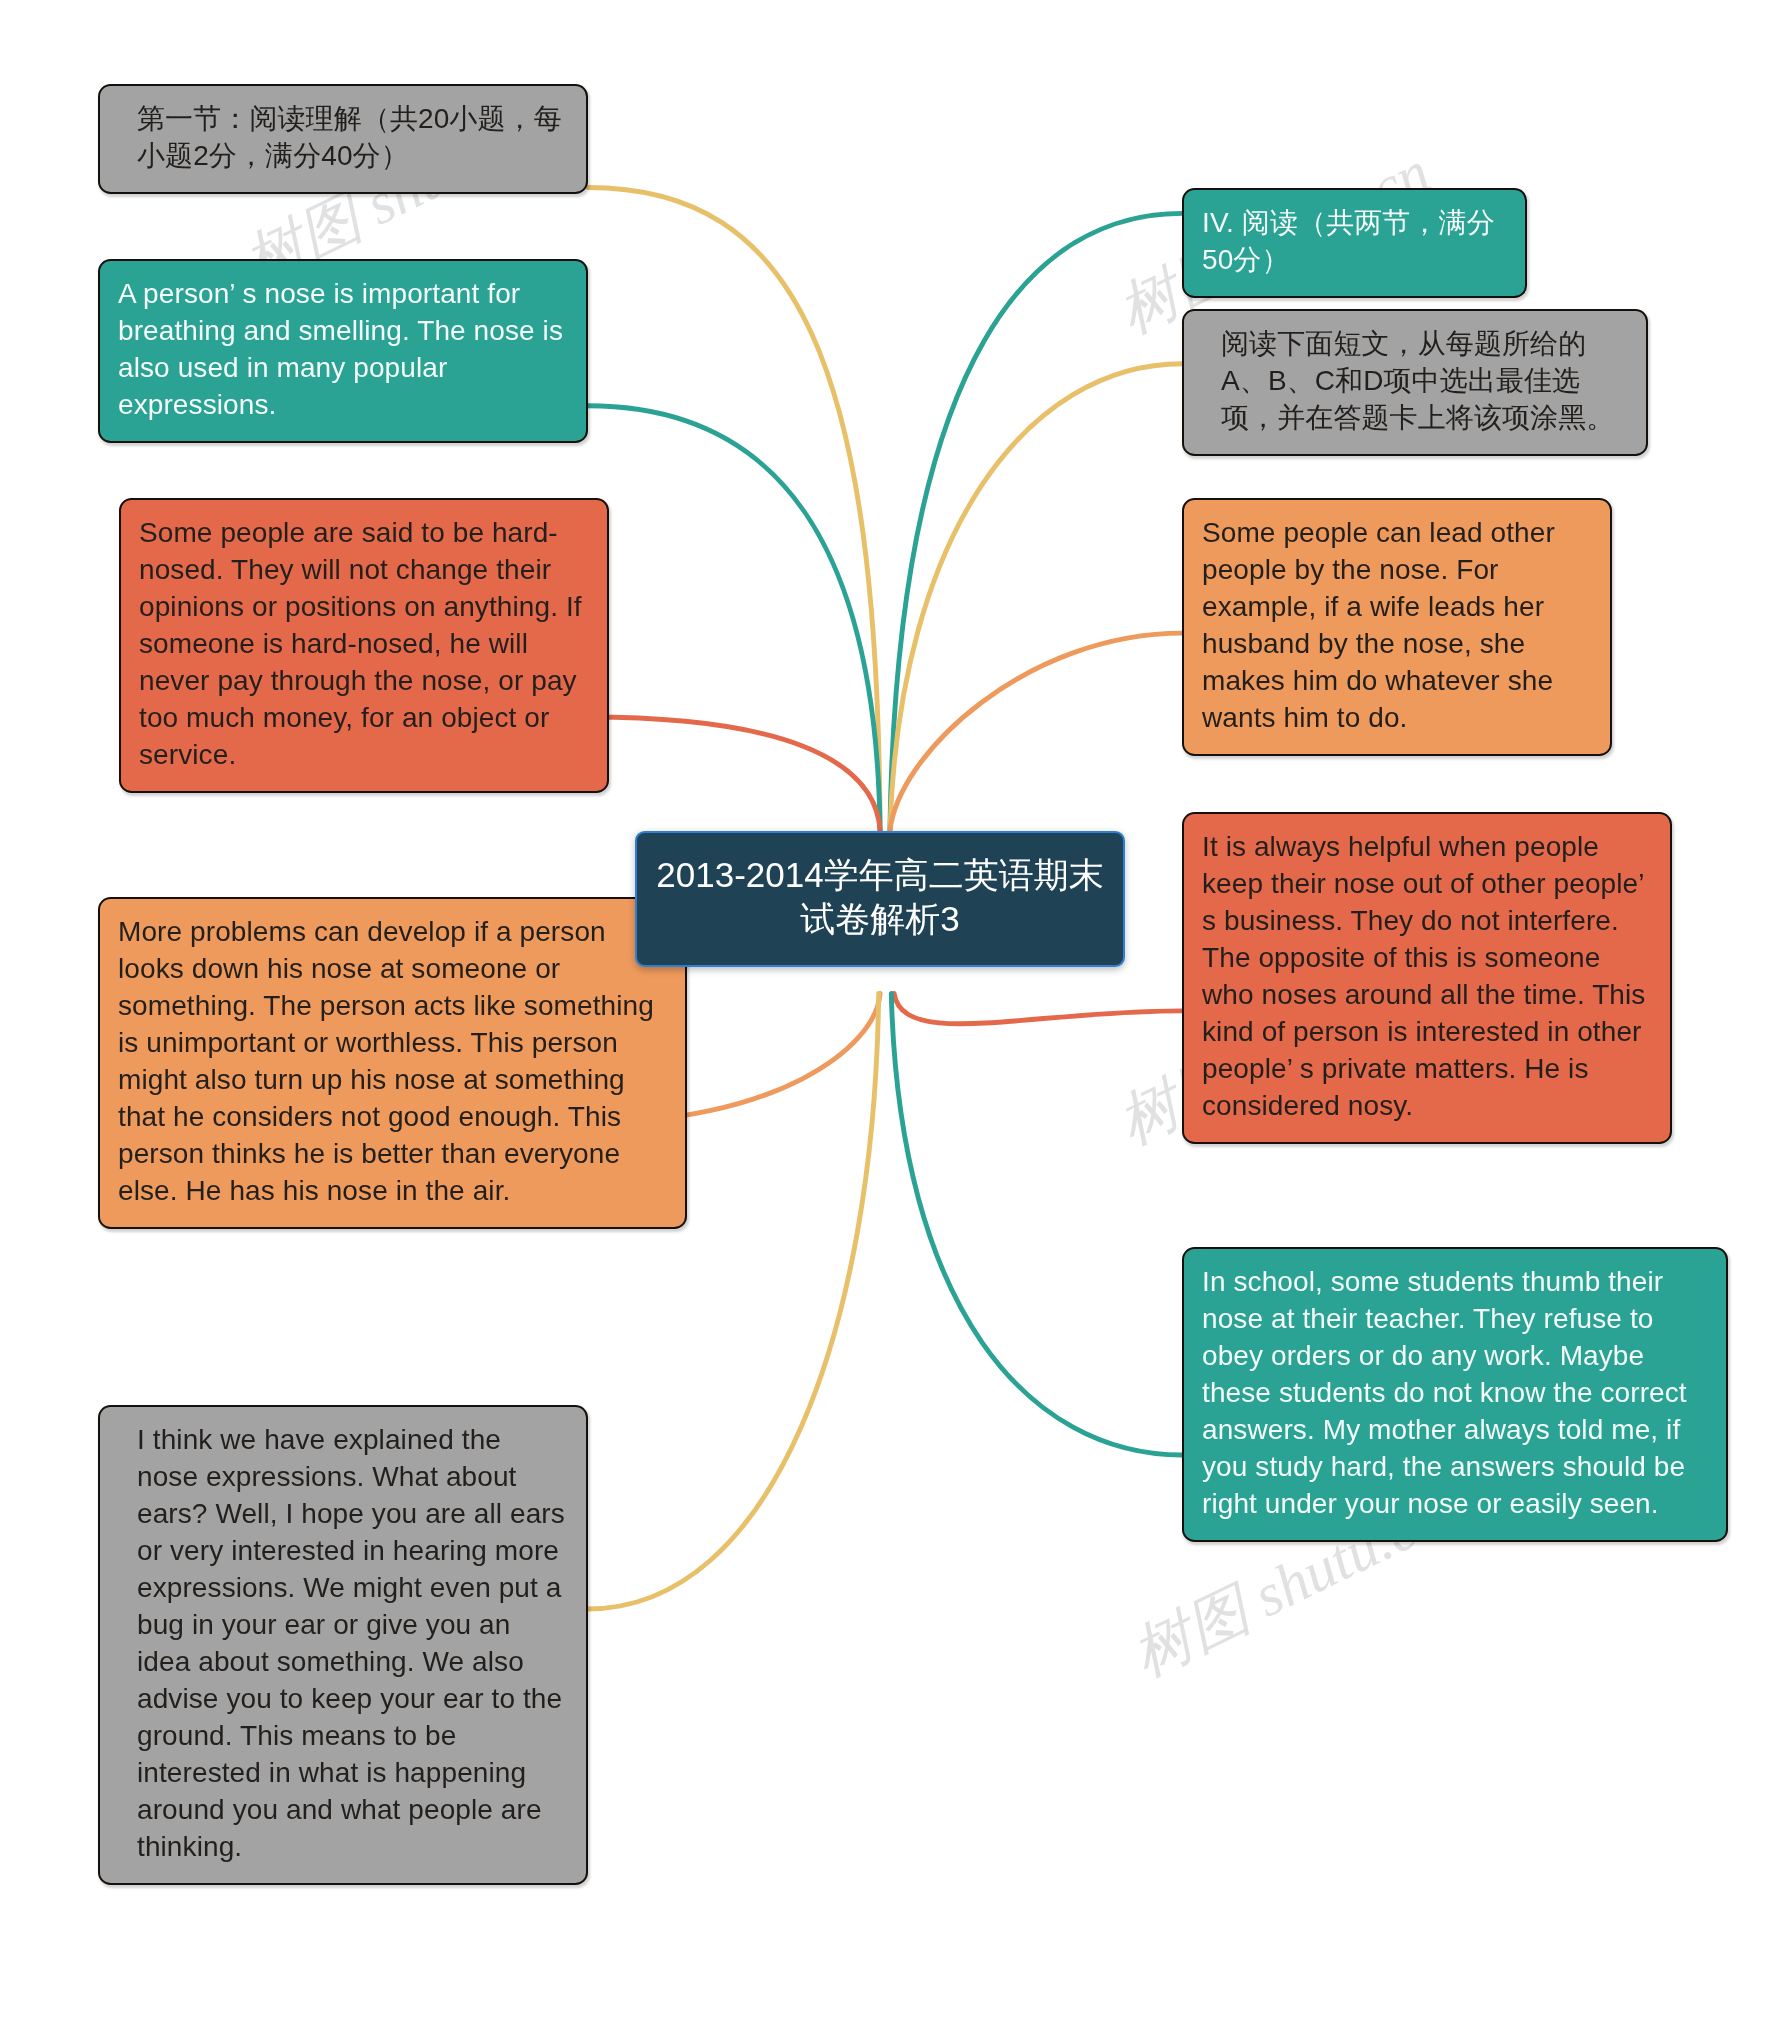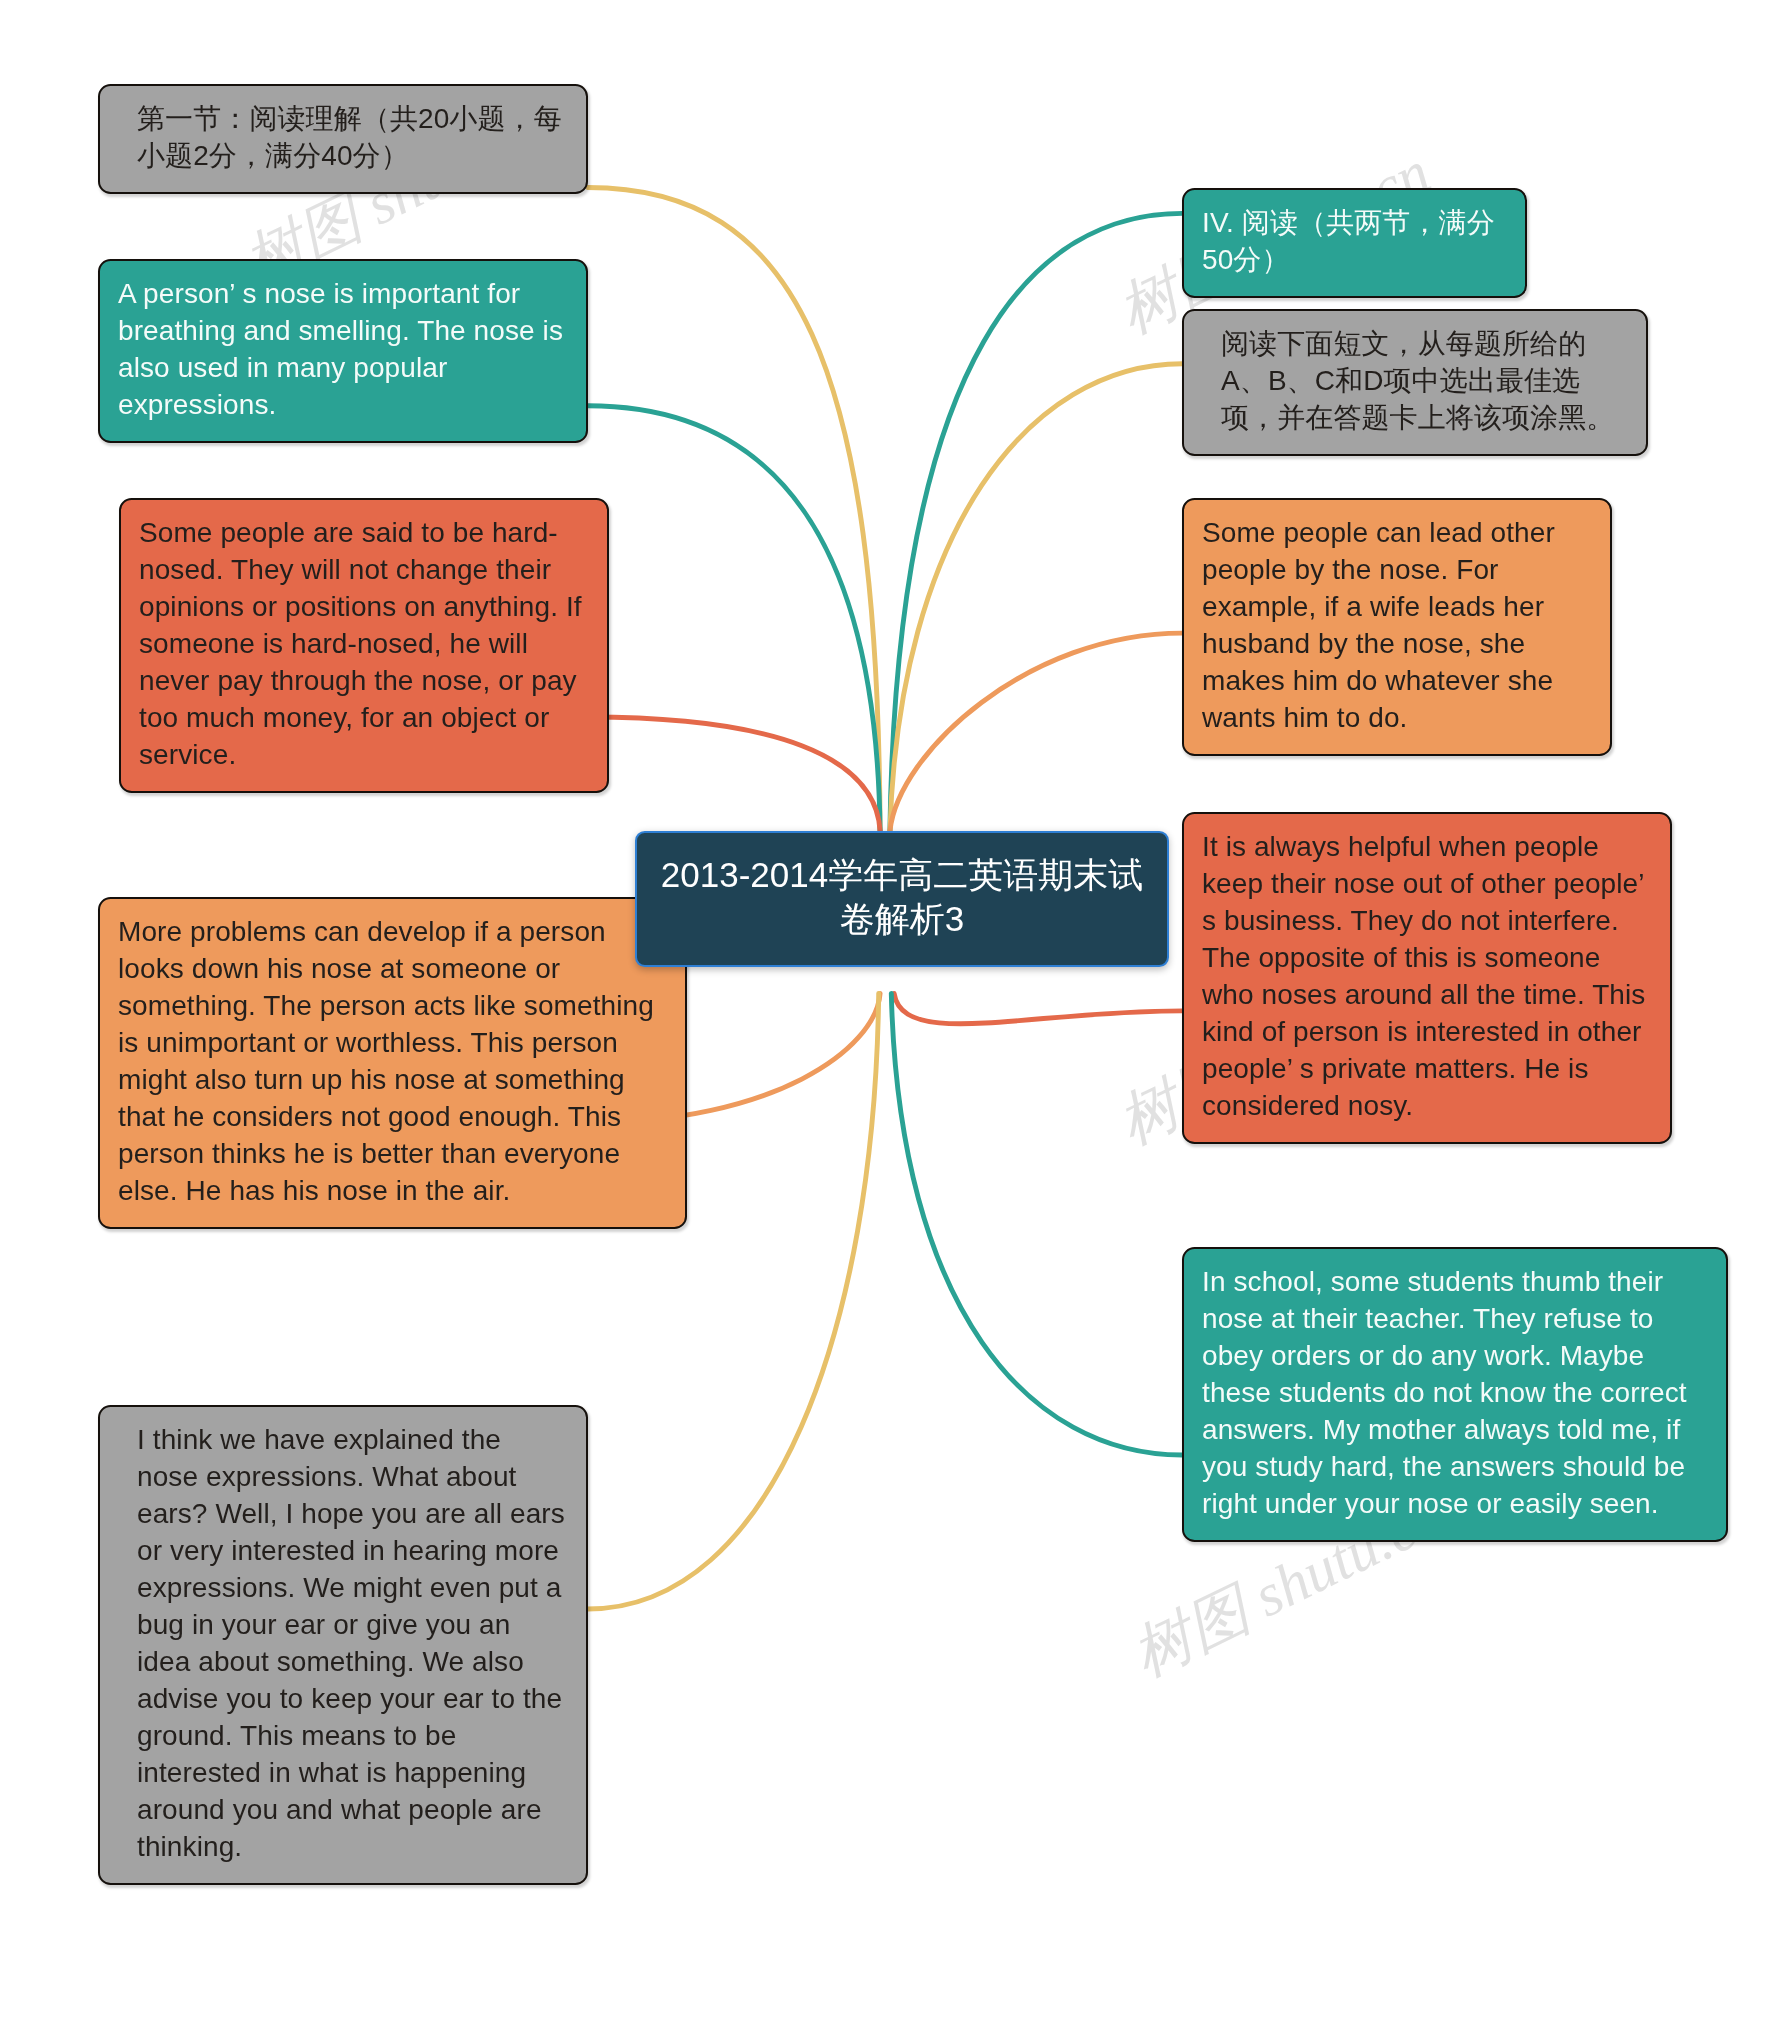--- a/index.html
+++ b/index.html
@@ -62,21 +62,21 @@
   .c-yellow { background: #a3a3a3; padding-left: 37px; }
   .c-teal   { background: #2aa294; }
   .c-red    { background: #e4694a; }
   .c-orange { background: #ee9a5c; }
 
   
   #central {
     position: absolute;
     z-index: 4;
     left: 635px; top: 831px;
-    width: 534px;
+    width: 490px;
     padding: 19.6px 14px 22.4px 14px;
     background: #1f4355;
     border: 2.8px solid #2e7fd4;
     border-radius: 9.8px;
     color: #ffffff;
     font-size: 35px;
     line-height: 1.28;
     text-align: center;
     box-shadow: 0 2.8px 7px rgba(0,0,0,0.25);
   }

